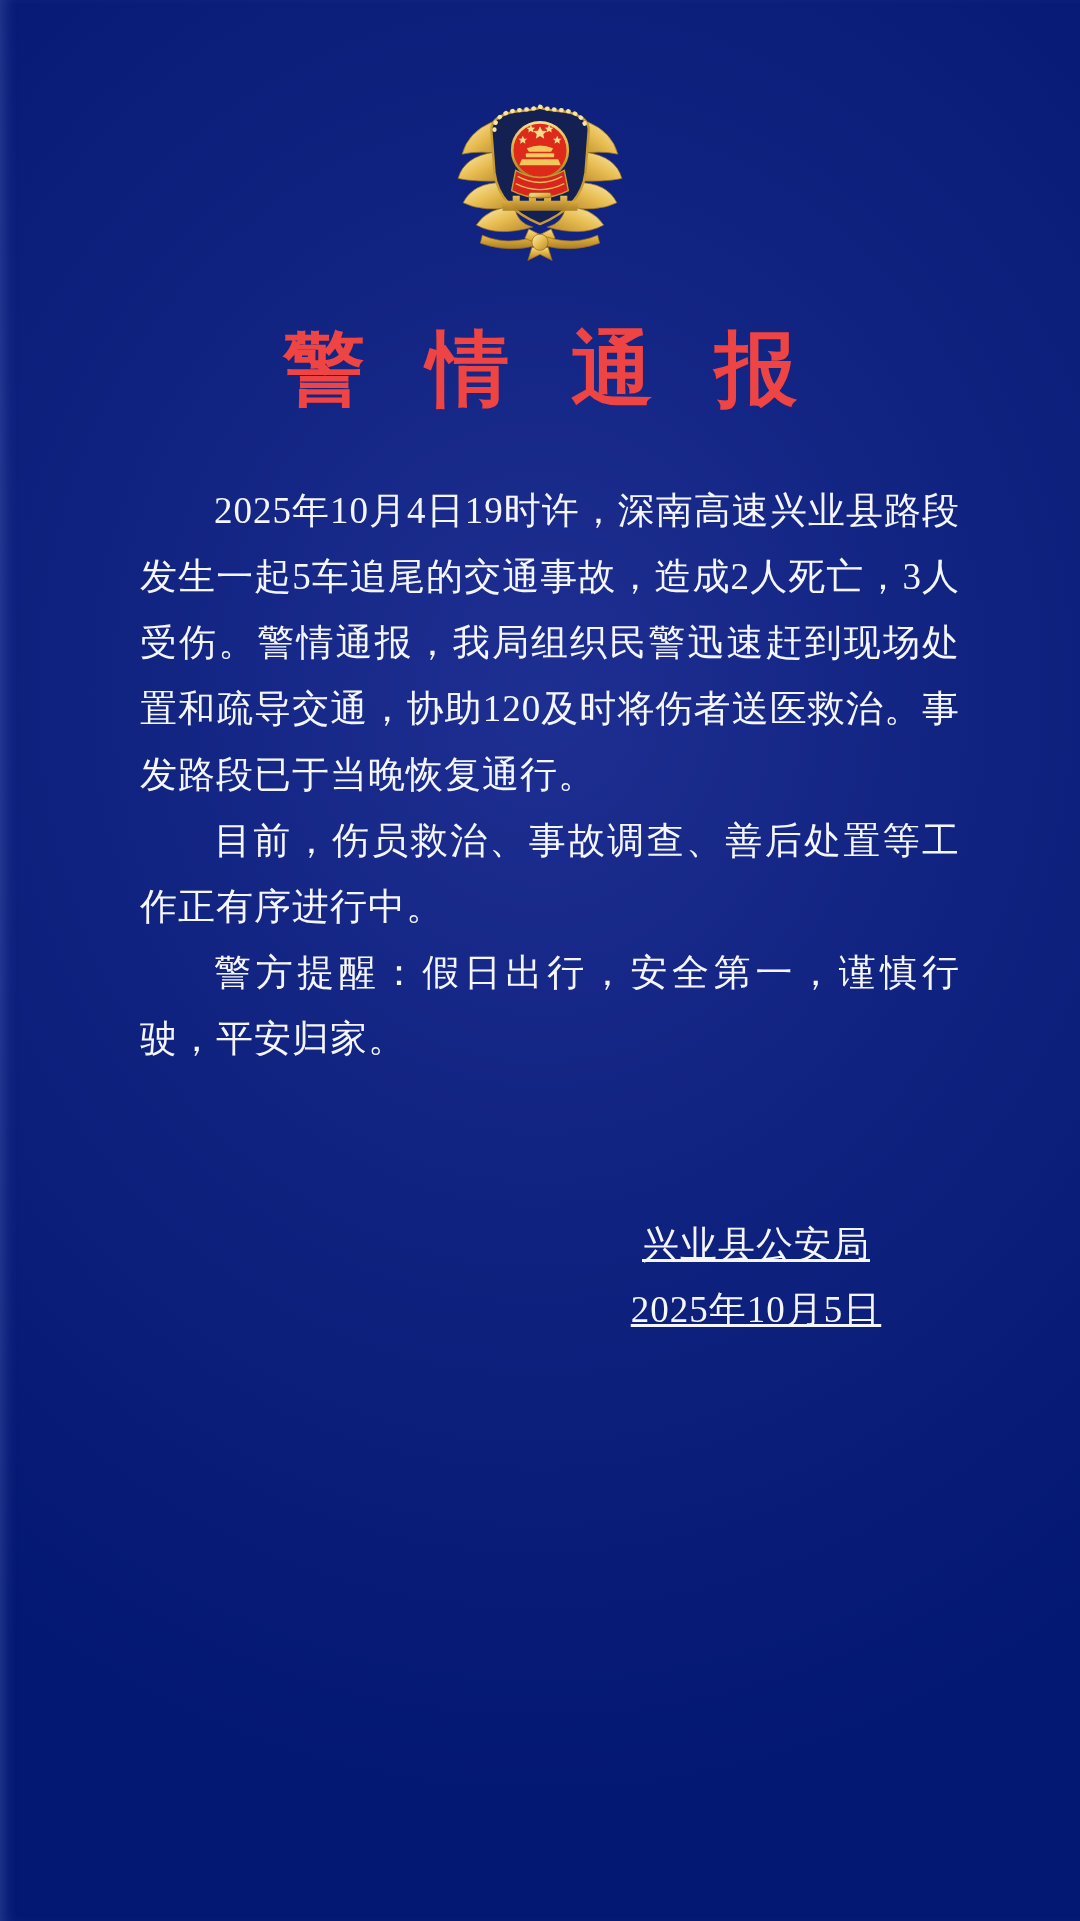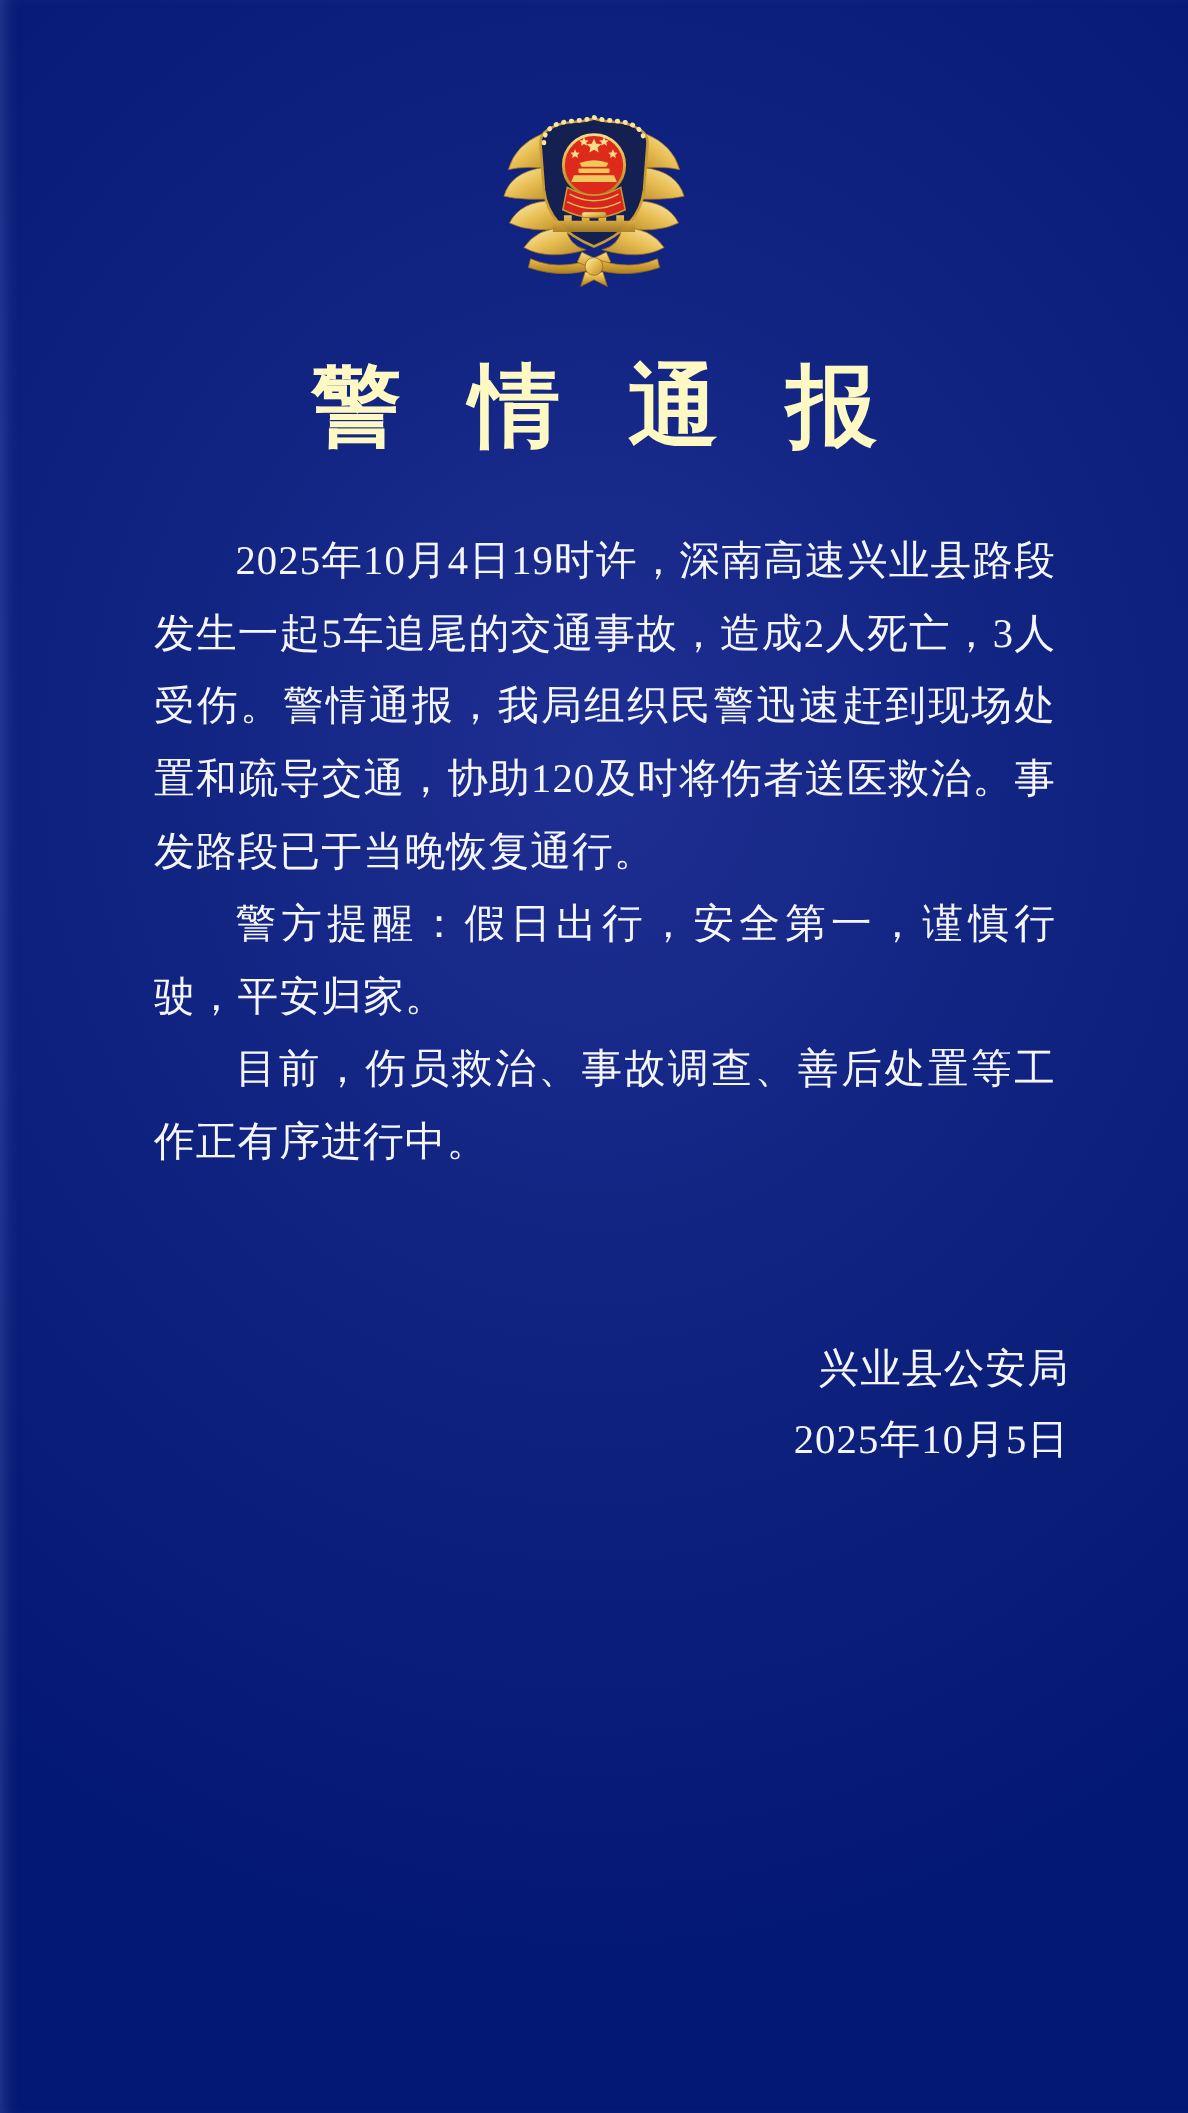--- a/index.html
+++ b/index.html
@@ -23,21 +23,21 @@
     margin: 95px auto 0;
     display: block;
   }
   .emblem svg { display: block; width: 100%; height: 100%; }
   .notice-title {
     margin: 52px 0 0 0;
     text-align: center;
     font-size: 82px;
     font-weight: 700;
     line-height: 110px;
-    color: #fef9c3;
+    color: #ef4444;
     white-space: nowrap;
   }
   .notice-title .spread {
     display: inline-block;
     letter-spacing: 62px;
     margin-right: -62px;
   }
   .notice-body {
     margin: 53px 120px 0 140px;
     font-size: 37px;
@@ -45,24 +45,25 @@
     text-align: justify;
     letter-spacing: 1px;
   }
   .notice-body p {
     margin: 0;
     text-indent: 2em;
   }
   .signature {
     margin: 140px 0 0 540px;
     width: 432px;
-    text-align: right;
+    text-align: center;
     font-size: 37px;
     line-height: 65px;
     letter-spacing: 1px;
+    text-decoration: underline;
   }
   .signature div { white-space: nowrap; }
 </style>
 </head>
 <body>
 
 <div class="emblem">
   <svg viewBox="0 0 170 165" xmlns="http://www.w3.org/2000/svg" aria-hidden="true">
     <defs>
       <linearGradient id="gold" x1="0" y1="0" x2="0" y2="1">
@@ -127,20 +128,20 @@
     <path d="M63,80 Q85,92 107,80" fill="none" stroke="#e8bd52" stroke-width="1.4"></path>
     <path d="M61,87 Q85,99 109,87" fill="none" stroke="#e8bd52" stroke-width="1.4"></path>
     <rect x="74" y="96" width="22" height="5" rx="2" fill="url(#goldlite)" stroke="#8f6a1c" stroke-width="0.6"></rect>
   </svg>
 </div>
 
 <h1 class="notice-title"><span class="spread">警情通报</span></h1>
 
 <div class="notice-body">
   <p>2025年10月4日19时许，深南高速兴业县路段发生一起5车追尾的交通事故，造成2人死亡，3人受伤。警情通报，我局组织民警迅速赶到现场处置和疏导交通，协助120及时将伤者送医救治。事发路段已于当晚恢复通行。</p>
+  <p>目前，伤员救治、事故调查、善后处置等工作正有序进行中。</p>
   <p>警方提醒：假日出行，安全第一，谨慎行驶，平安归家。</p>
-  <p>目前，伤员救治、事故调查、善后处置等工作正有序进行中。</p>
 </div>
 
 <div class="signature">
   <div>兴业县公安局</div>
   <div>2025年10月5日</div>
 </div>
 
 </body></html>

